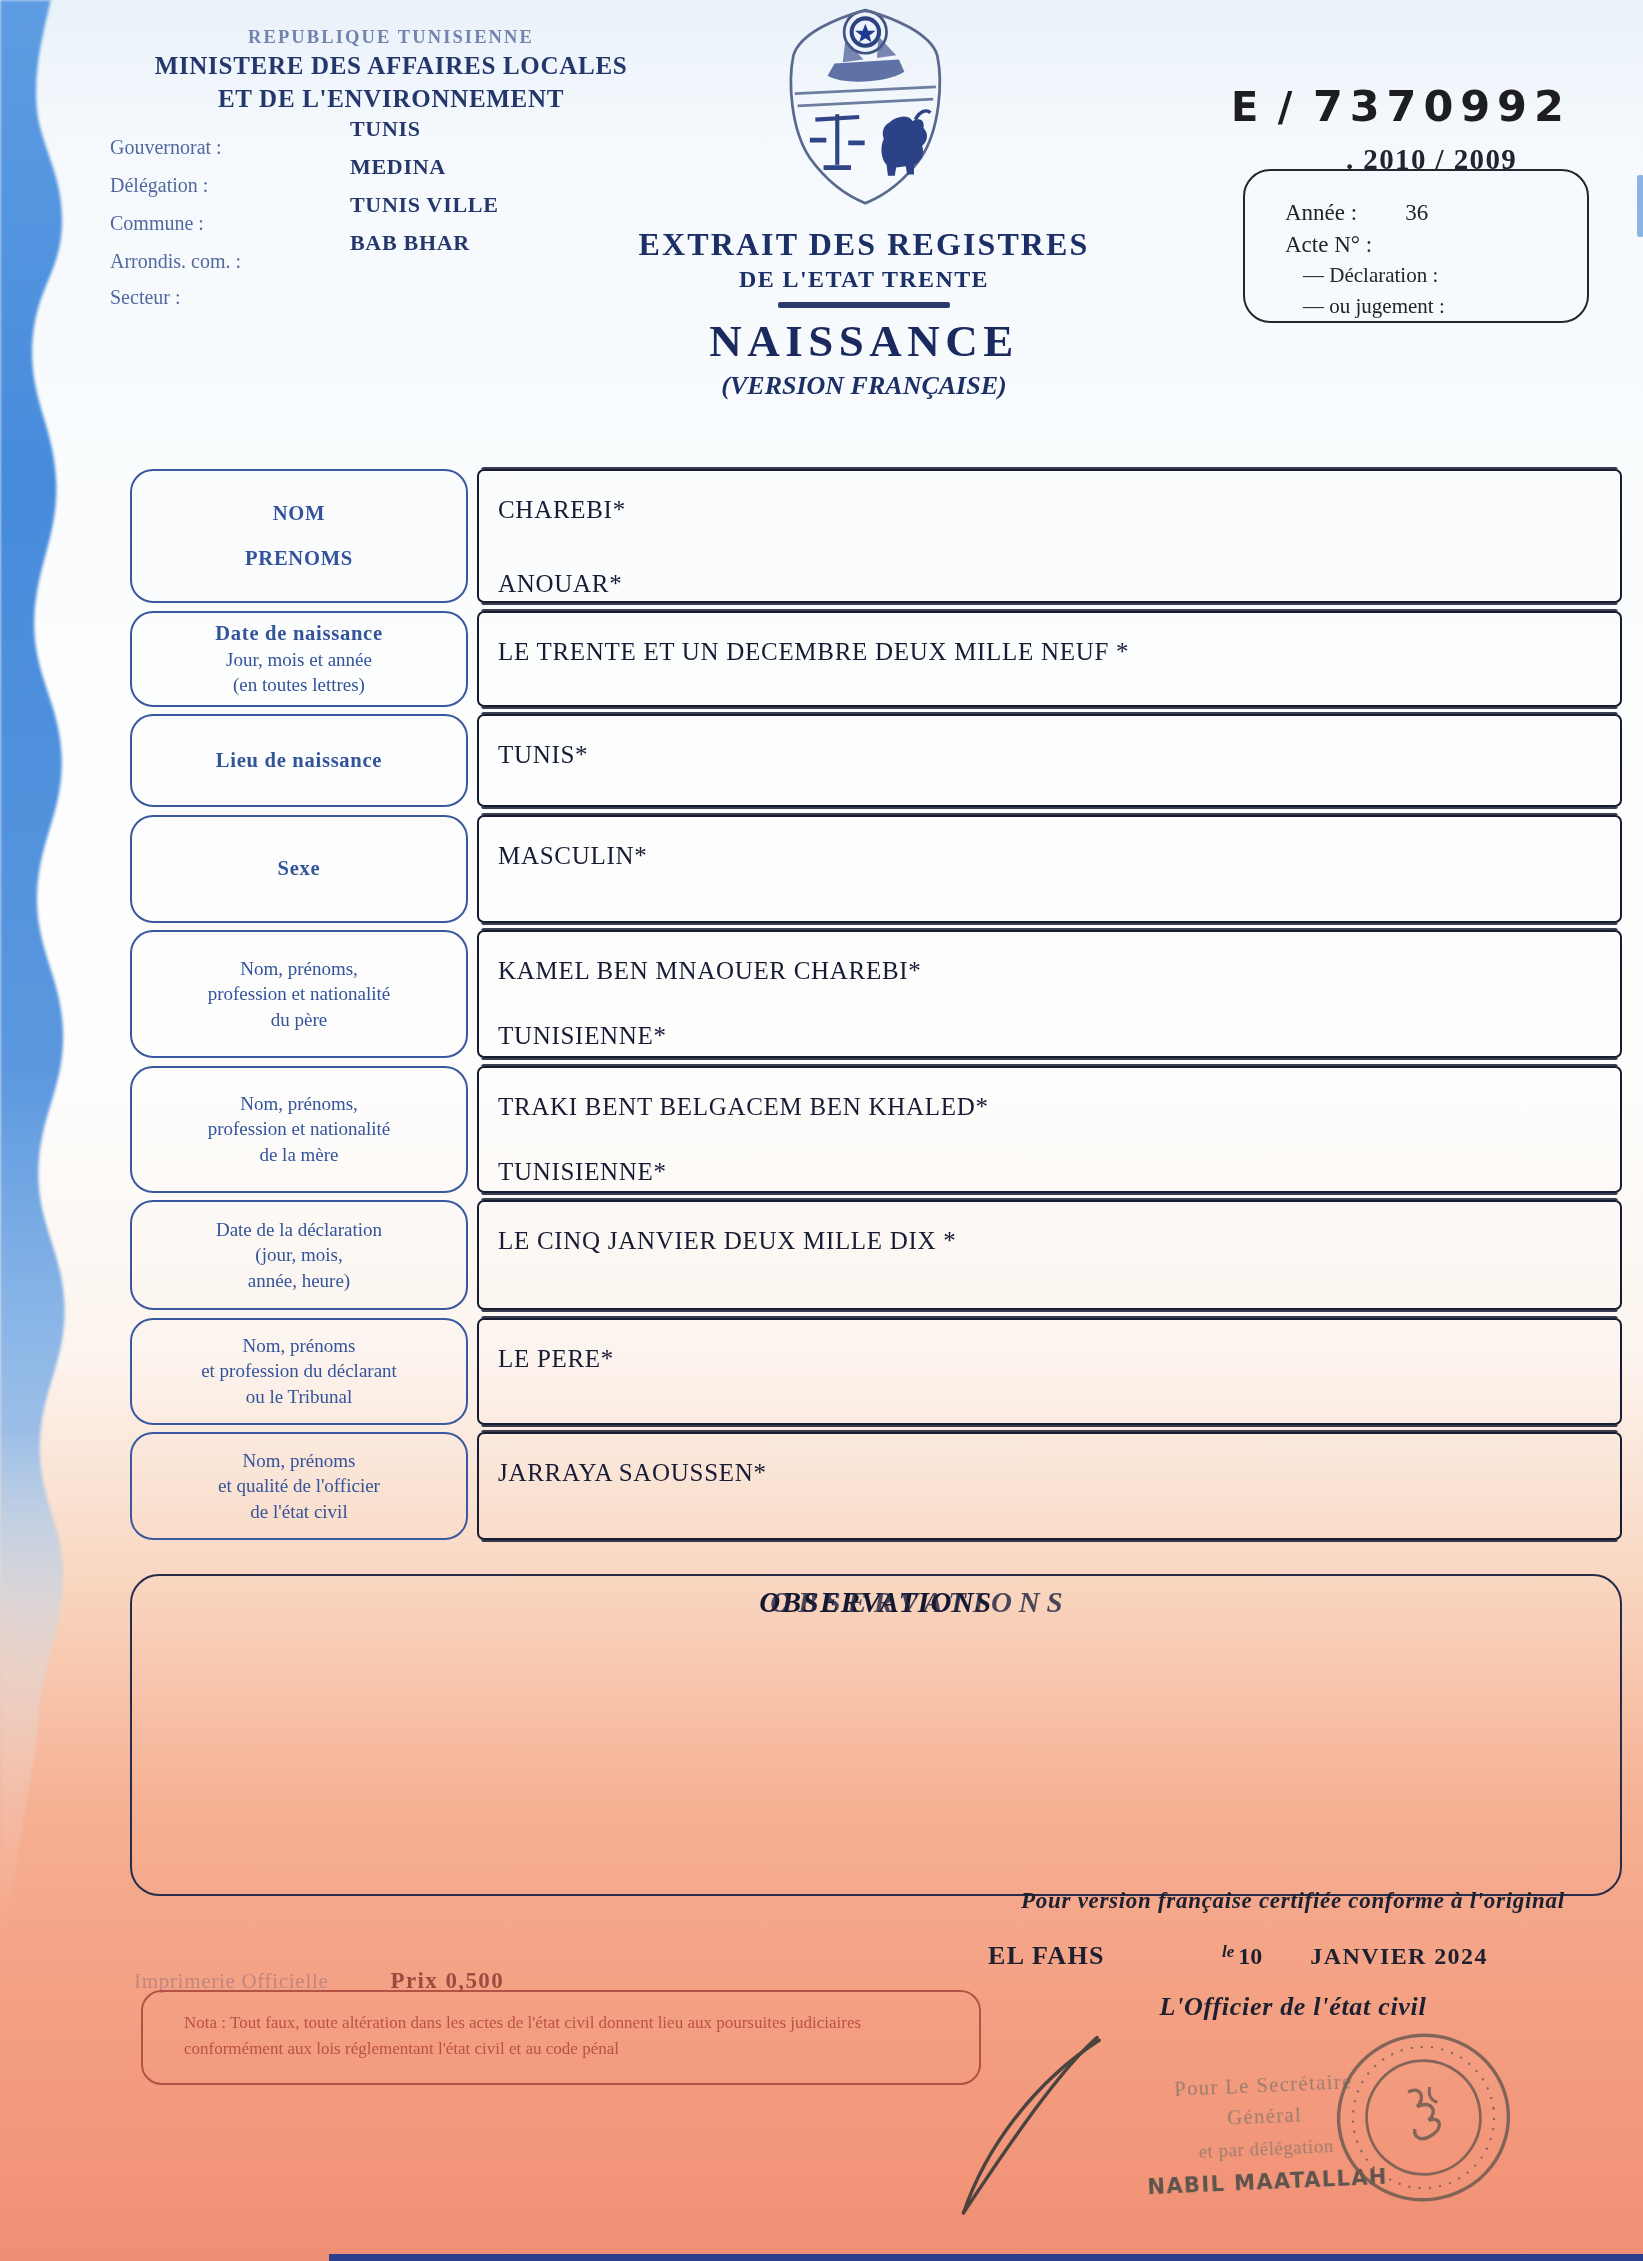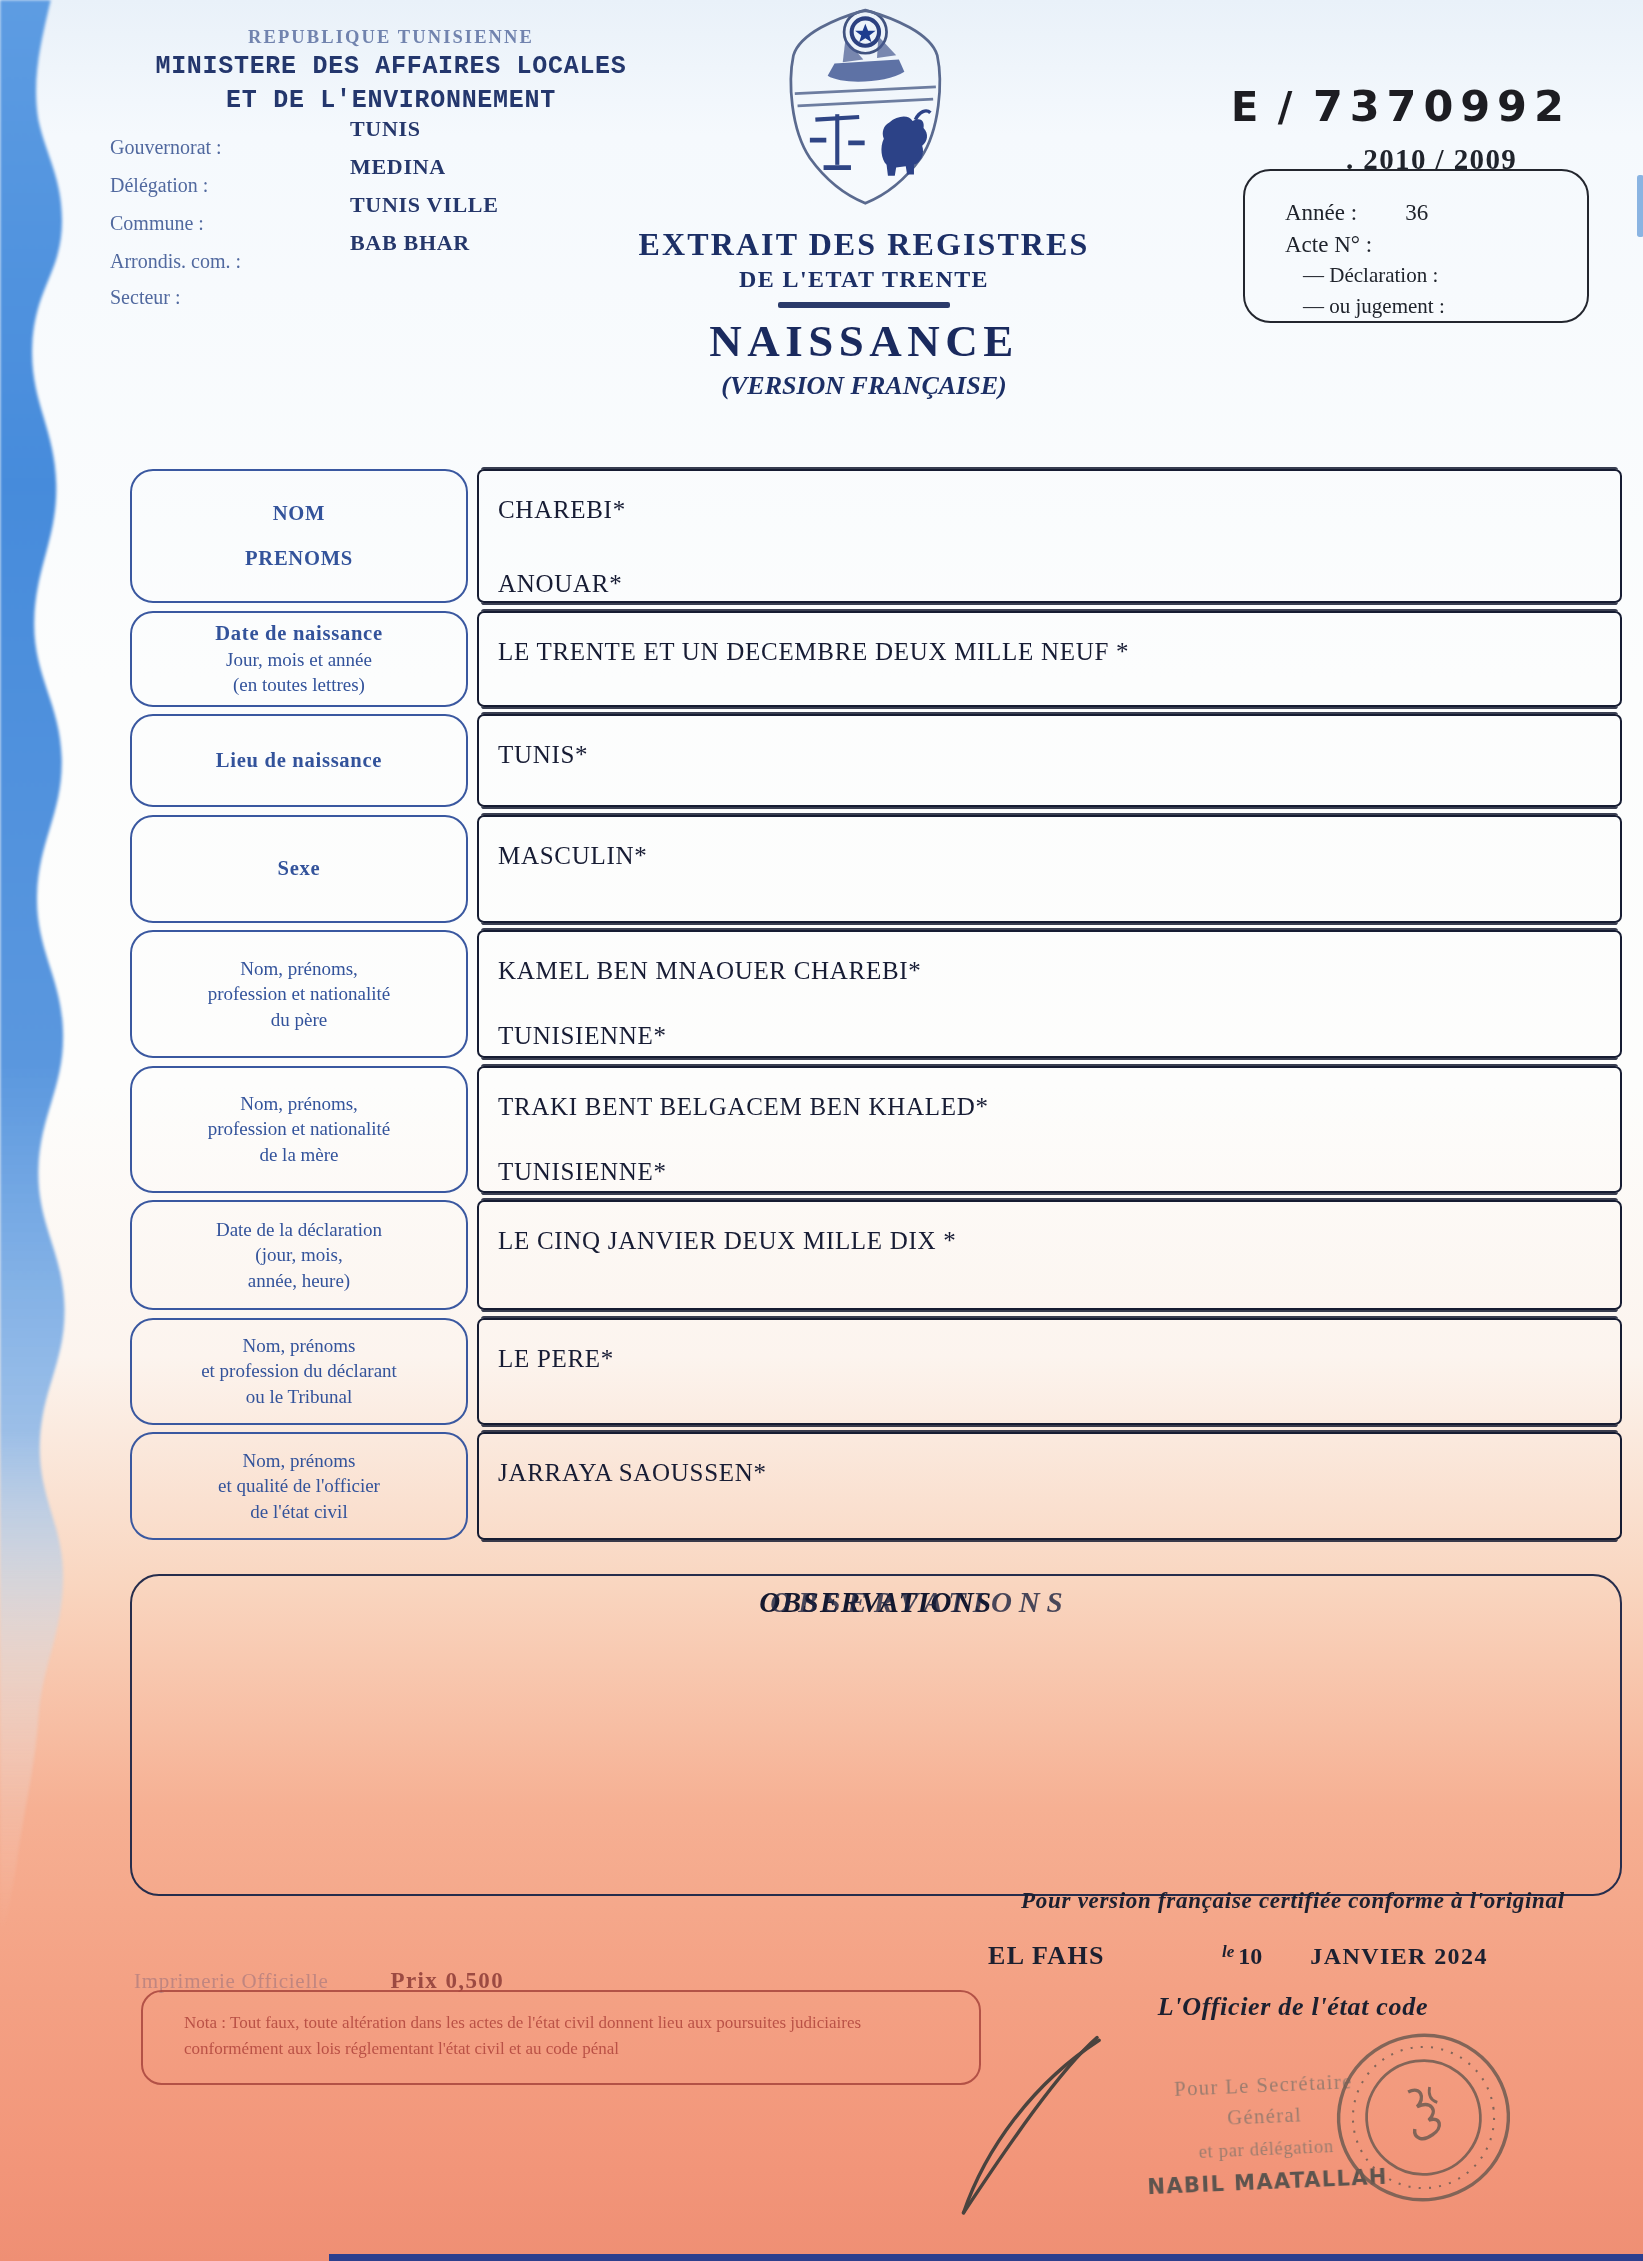--- a/index.html
+++ b/index.html
@@ -12,21 +12,21 @@
     background:linear-gradient(180deg,
       #e9f1f9 0%, #f5f9fd 6%, #fcfdfd 30%, #fdfdfc 48%,
       #fcf4ee 60%, #f9d6c0 70%, #f6b093 80%, #f4a184 88%,
       #f29579 96%, #ef8f74 100%);
   }
   
   .wash{position:absolute;left:0;top:0;width:96px;height:2261px;filter:blur(1.4px);}
   
   .hdr-left{position:absolute;left:103px;top:27.4px;width:576px;text-align:center;color:#2c3f76;}
   .republic{font-size:18.5px;font-weight:bold;letter-spacing:2.1px;color:#53689c;opacity:.8;filter:blur(0.4px);}
-  .ministry{font-size:25px;font-weight:bold;letter-spacing:0.7px;margin-top:4.1px;color:#24376d;filter:blur(0.3px);font-family:Liberation Mono, monospace;}
+  .ministry{font-size:25px;font-weight:bold;letter-spacing:0.7px;margin-top:4.1px;color:#24376d;filter:blur(0.3px);}
   .admin{position:absolute;left:110px;top:134px;width:521px;}
   .admin-row{display:flex;align-items:baseline;height:38px;}
   .admin-label{width:240px;font-size:20px;color:#51699f;filter:blur(0.5px);}
   .admin-value{font-size:22px;font-weight:bold;color:#25376b;letter-spacing:0.7px;transform:translateY(-18px);filter:blur(0.2px);}
   .emblem{position:absolute;left:774px;top:5.5px;}
   .titles{position:absolute;left:576px;top:226px;width:576px;text-align:center;color:#1c2f66;}
   .title1{font-size:32px;font-weight:bold;letter-spacing:2.1px;}
   .title2{font-size:24px;font-weight:bold;letter-spacing:1.4px;margin-top:2.7px;}
   .title-rule{width:172px;height:5.5px;background:#2a3a6a;margin:9.6px auto 6.9px auto;border-radius:2.1px;}
   .title-main{font-size:45px;font-weight:bold;letter-spacing:5.5px;color:#1a2a5e;}
@@ -315,21 +315,21 @@
   </div>
 
   <div class="fr-block">
     <div class="certify">Pour version française certifiée conforme à l'original</div>
     <div class="place-date">
       <span class="place">EL FAHS</span>
       <span class="le">le</span>
       <span class="dday">10</span>
       <span class="drest">JANVIER 2024</span>
     </div>
-    <div class="officer">L'Officier de l'état code</div>
+    <div class="officer">L'Officier de l'état civil</div>
 
     <div class="sig-zone">
       <svg class="signature" width="178" height="206" viewBox="0 0 260 300">
         <g stroke="#4a433e" stroke-width="5" fill="none" stroke-linecap="round">
           <path d="M225,12 C170,60 95,170 30,268"></path>
           <path d="M30,268 C62,175 130,80 228,16"></path>
         </g>
       </svg>
       <div class="stamp-text">
         <div class="st1">Pour Le Secrétaire</div>

